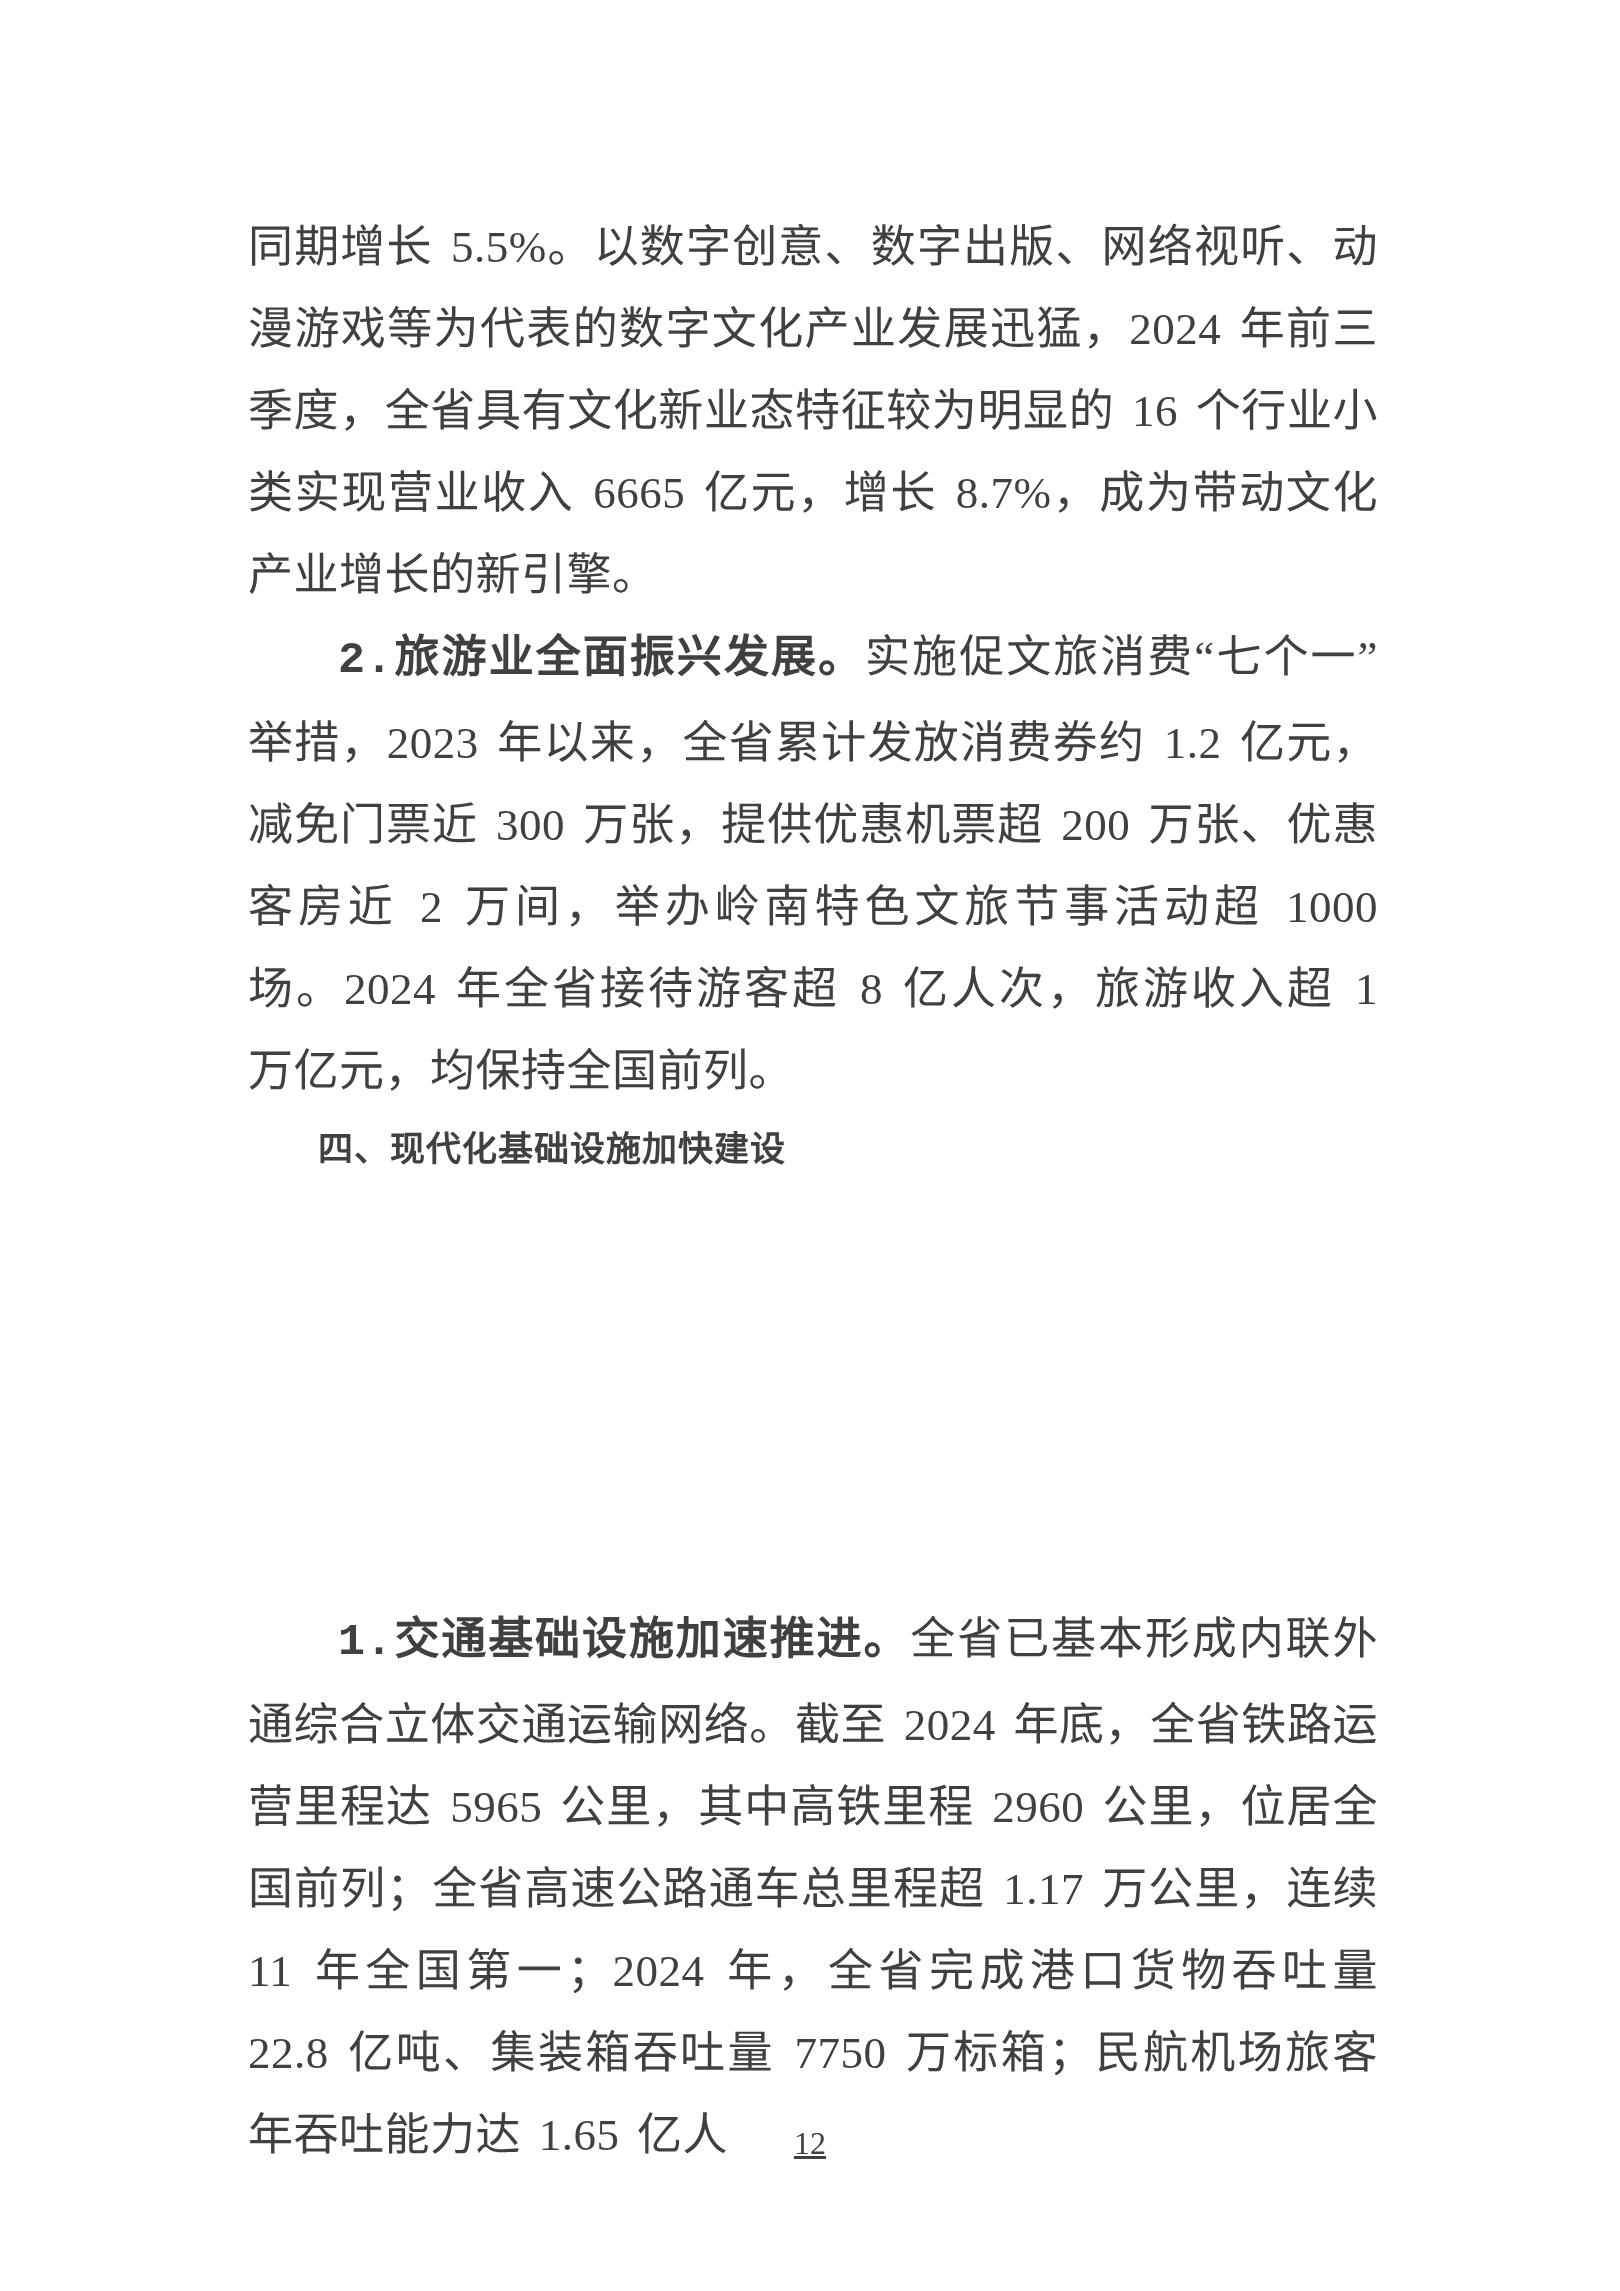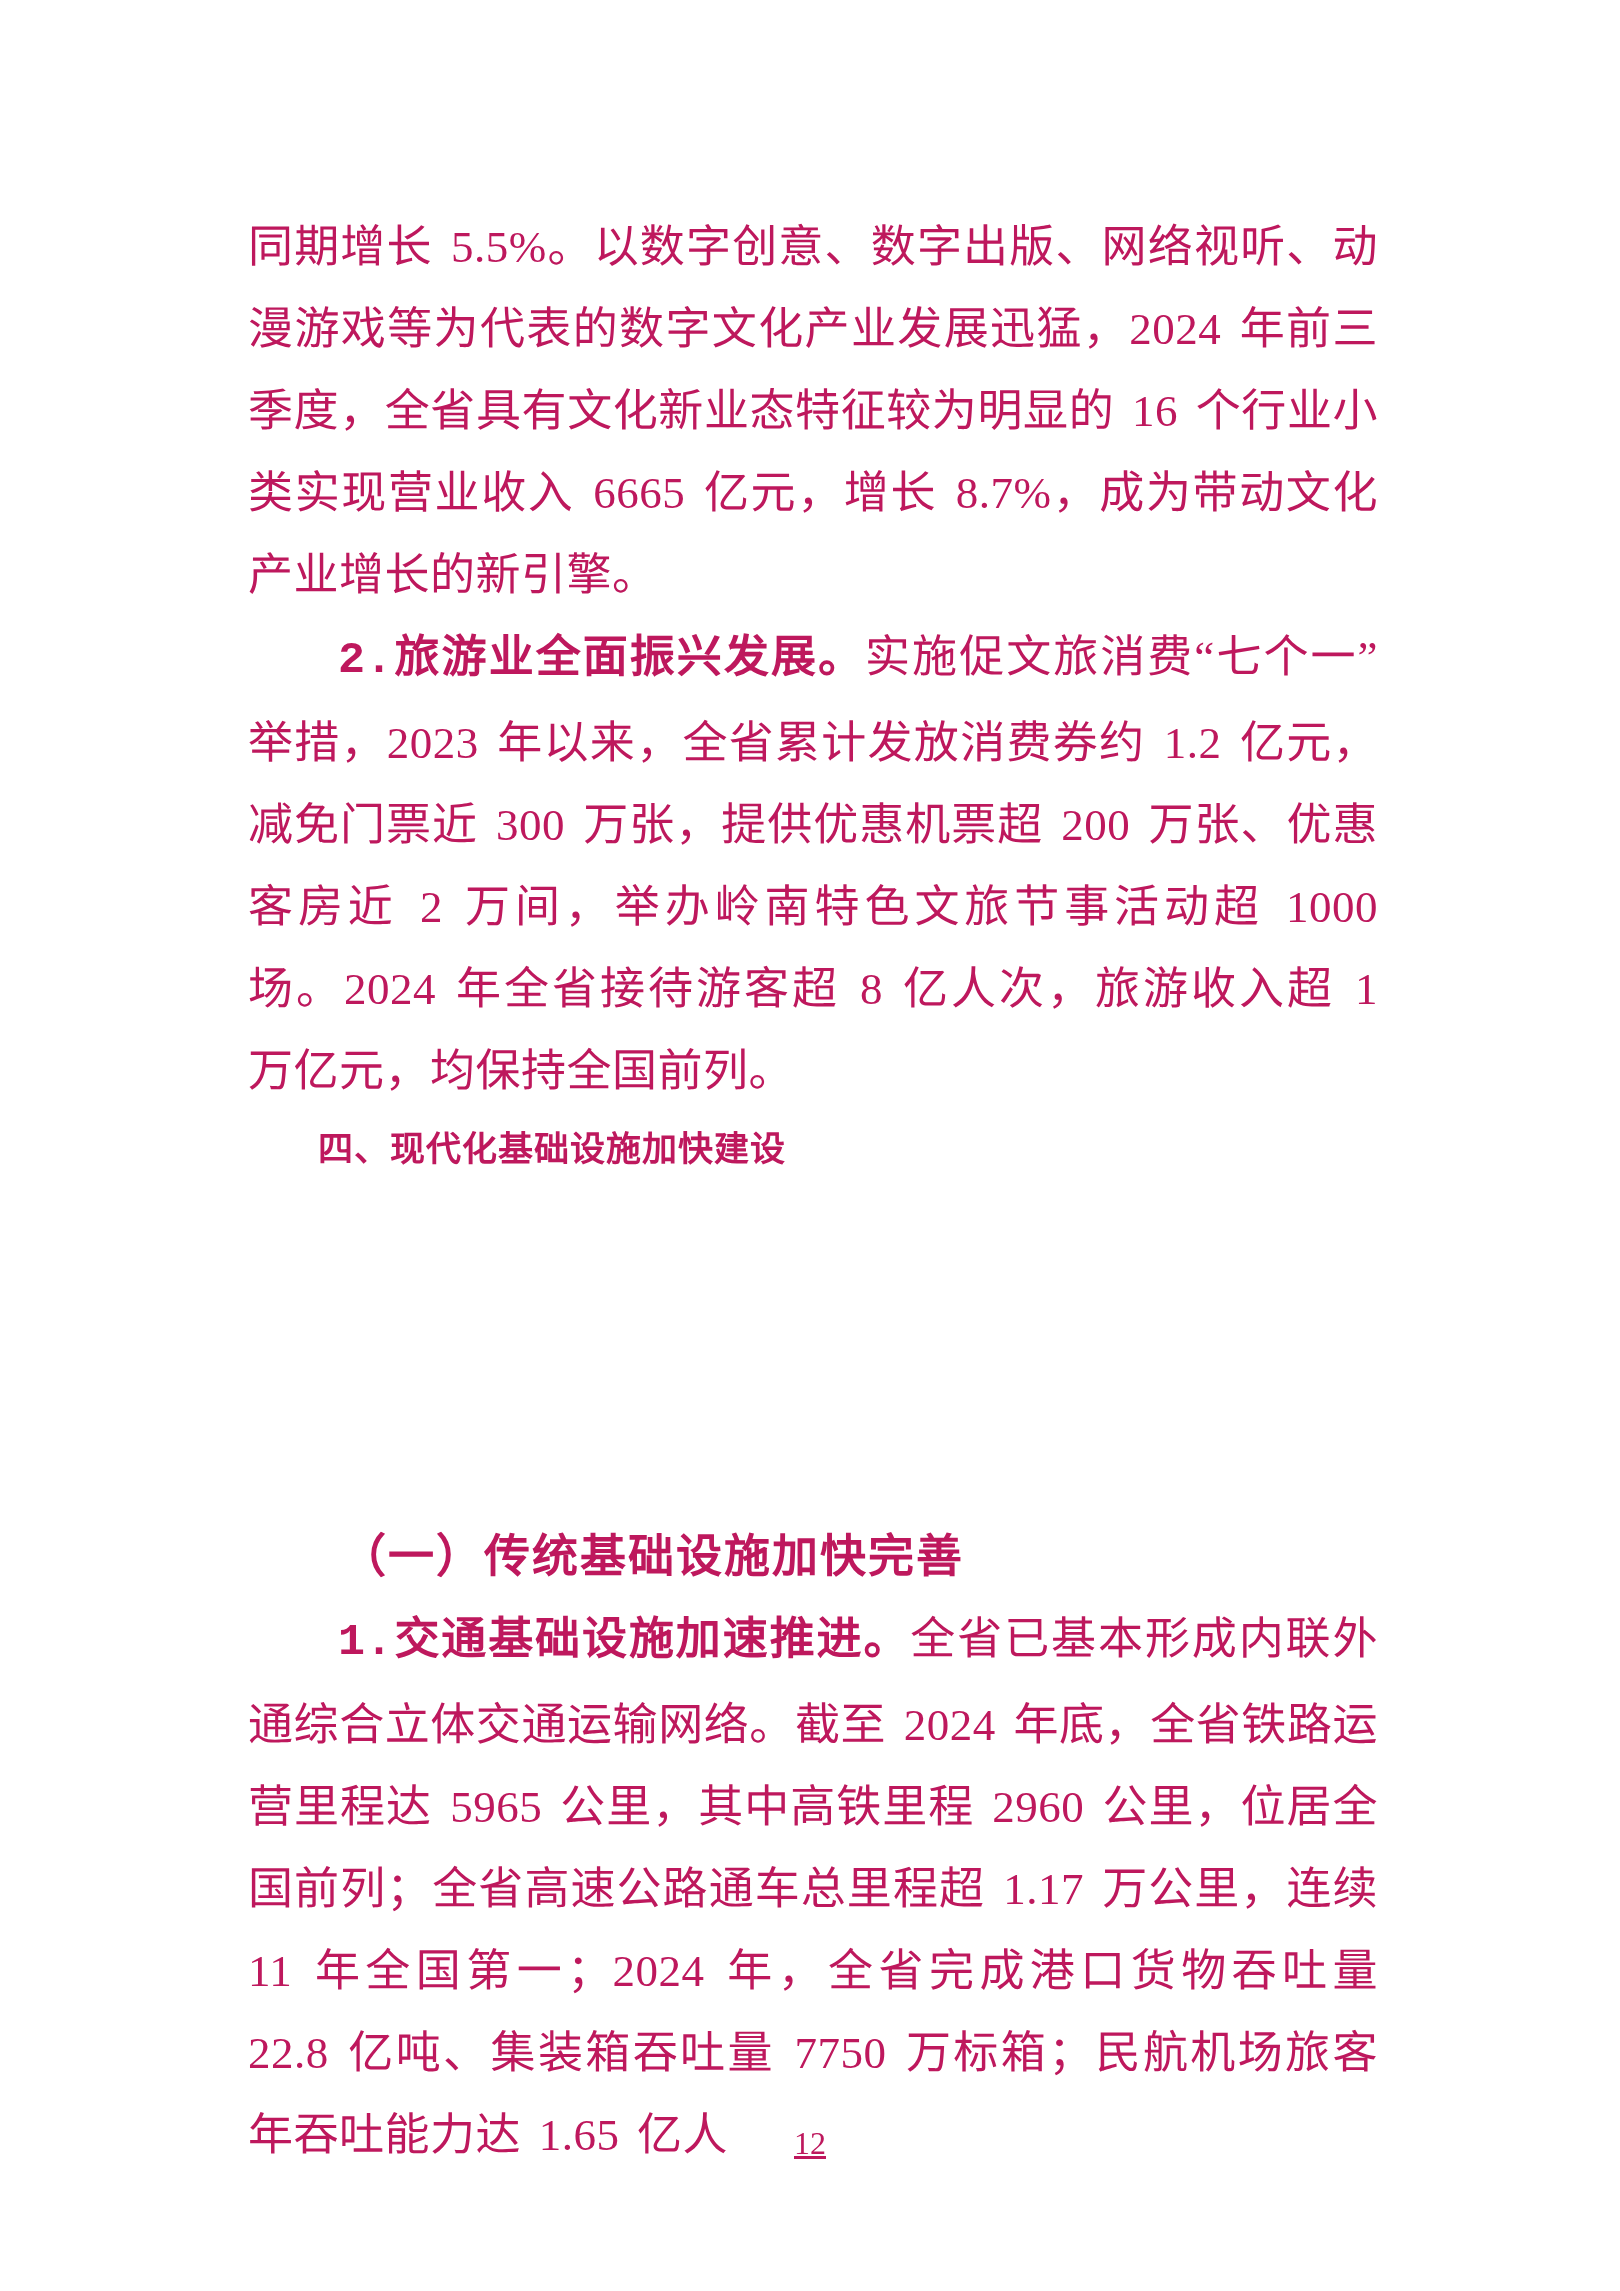--- a/index.html
+++ b/index.html
@@ -6,21 +6,21 @@
     margin: 0;
     padding: 0;
     background: #ffffff;
   }
   .page {
     position: relative;
     width: 1434px;
     height: 2292px;
     background: #ffffff;
     overflow: hidden;
-    color: #be185d;
+    color: #404040;
     font-family: "Liberation Serif", "DejaVu Serif", serif;
   }
   .block {
     position: absolute;
     left: 248px;
     width: 1130px;
     margin: 0;
   }
   .body-para {
     font-size: 45px;
@@ -76,20 +76,19 @@
 
 <div class="page">
 
   <p class="block body-para no-indent" style="top: 206px;">同期增长 5.5%。以数字创意、数字出版、网络视听、动漫游戏等为代表的数字文化产业发展迅猛，2024 年前三季度，全省具有文化新业态特征较为明显的 16 个行业小类实现营业收入 6665 亿元，增长 8.7%，成为带动文化产业增长的新引擎。</p>
 
   <p class="block body-para indent2" style="top: 616px;"><span class="lead-bold">2.旅游业全面振兴发展。</span><span>实施促文旅消费“七个一”举措，2023 年以来，全省累计发放消费券约 1.2 亿元，减免门票近 300 万张，提供优惠机票超 200 万张、优惠客房近 2 万间，举办岭南特色文旅节事活动超 1000 场。2024 年全省接待游客超 8 亿人次，旅游收入超 1 万亿元，均保持全国前列。</span></p>
 
   <h2 class="block heading-hei" style="top: 1108px;">四、现代化基础设施加快建设</h2>
 
 
-  <h3 class="block heading-kai" style="top: 1516px;">（一）传统基础设施加快完善</h3>
 
   <p class="block body-para indent2" style="top: 1598px;"><span class="lead-bold">1.交通基础设施加速推进。</span><span>全省已基本形成内联外通综合立体交通运输网络。截至 2024 年底，全省铁路运营里程达 5965 公里，其中高铁里程 2960 公里，位居全国前列；全省高速公路通车总里程超 1.17 万公里，连续 11 年全国第一；2024 年，全省完成港口货物吞吐量 22.8 亿吨、集装箱吞吐量 7750 万标箱；民航机场旅客年吞吐能力达 1.65 亿人</span></p>
 
   <div class="page-number">12</div>
 
 </div>
 
 
 </body></html>

